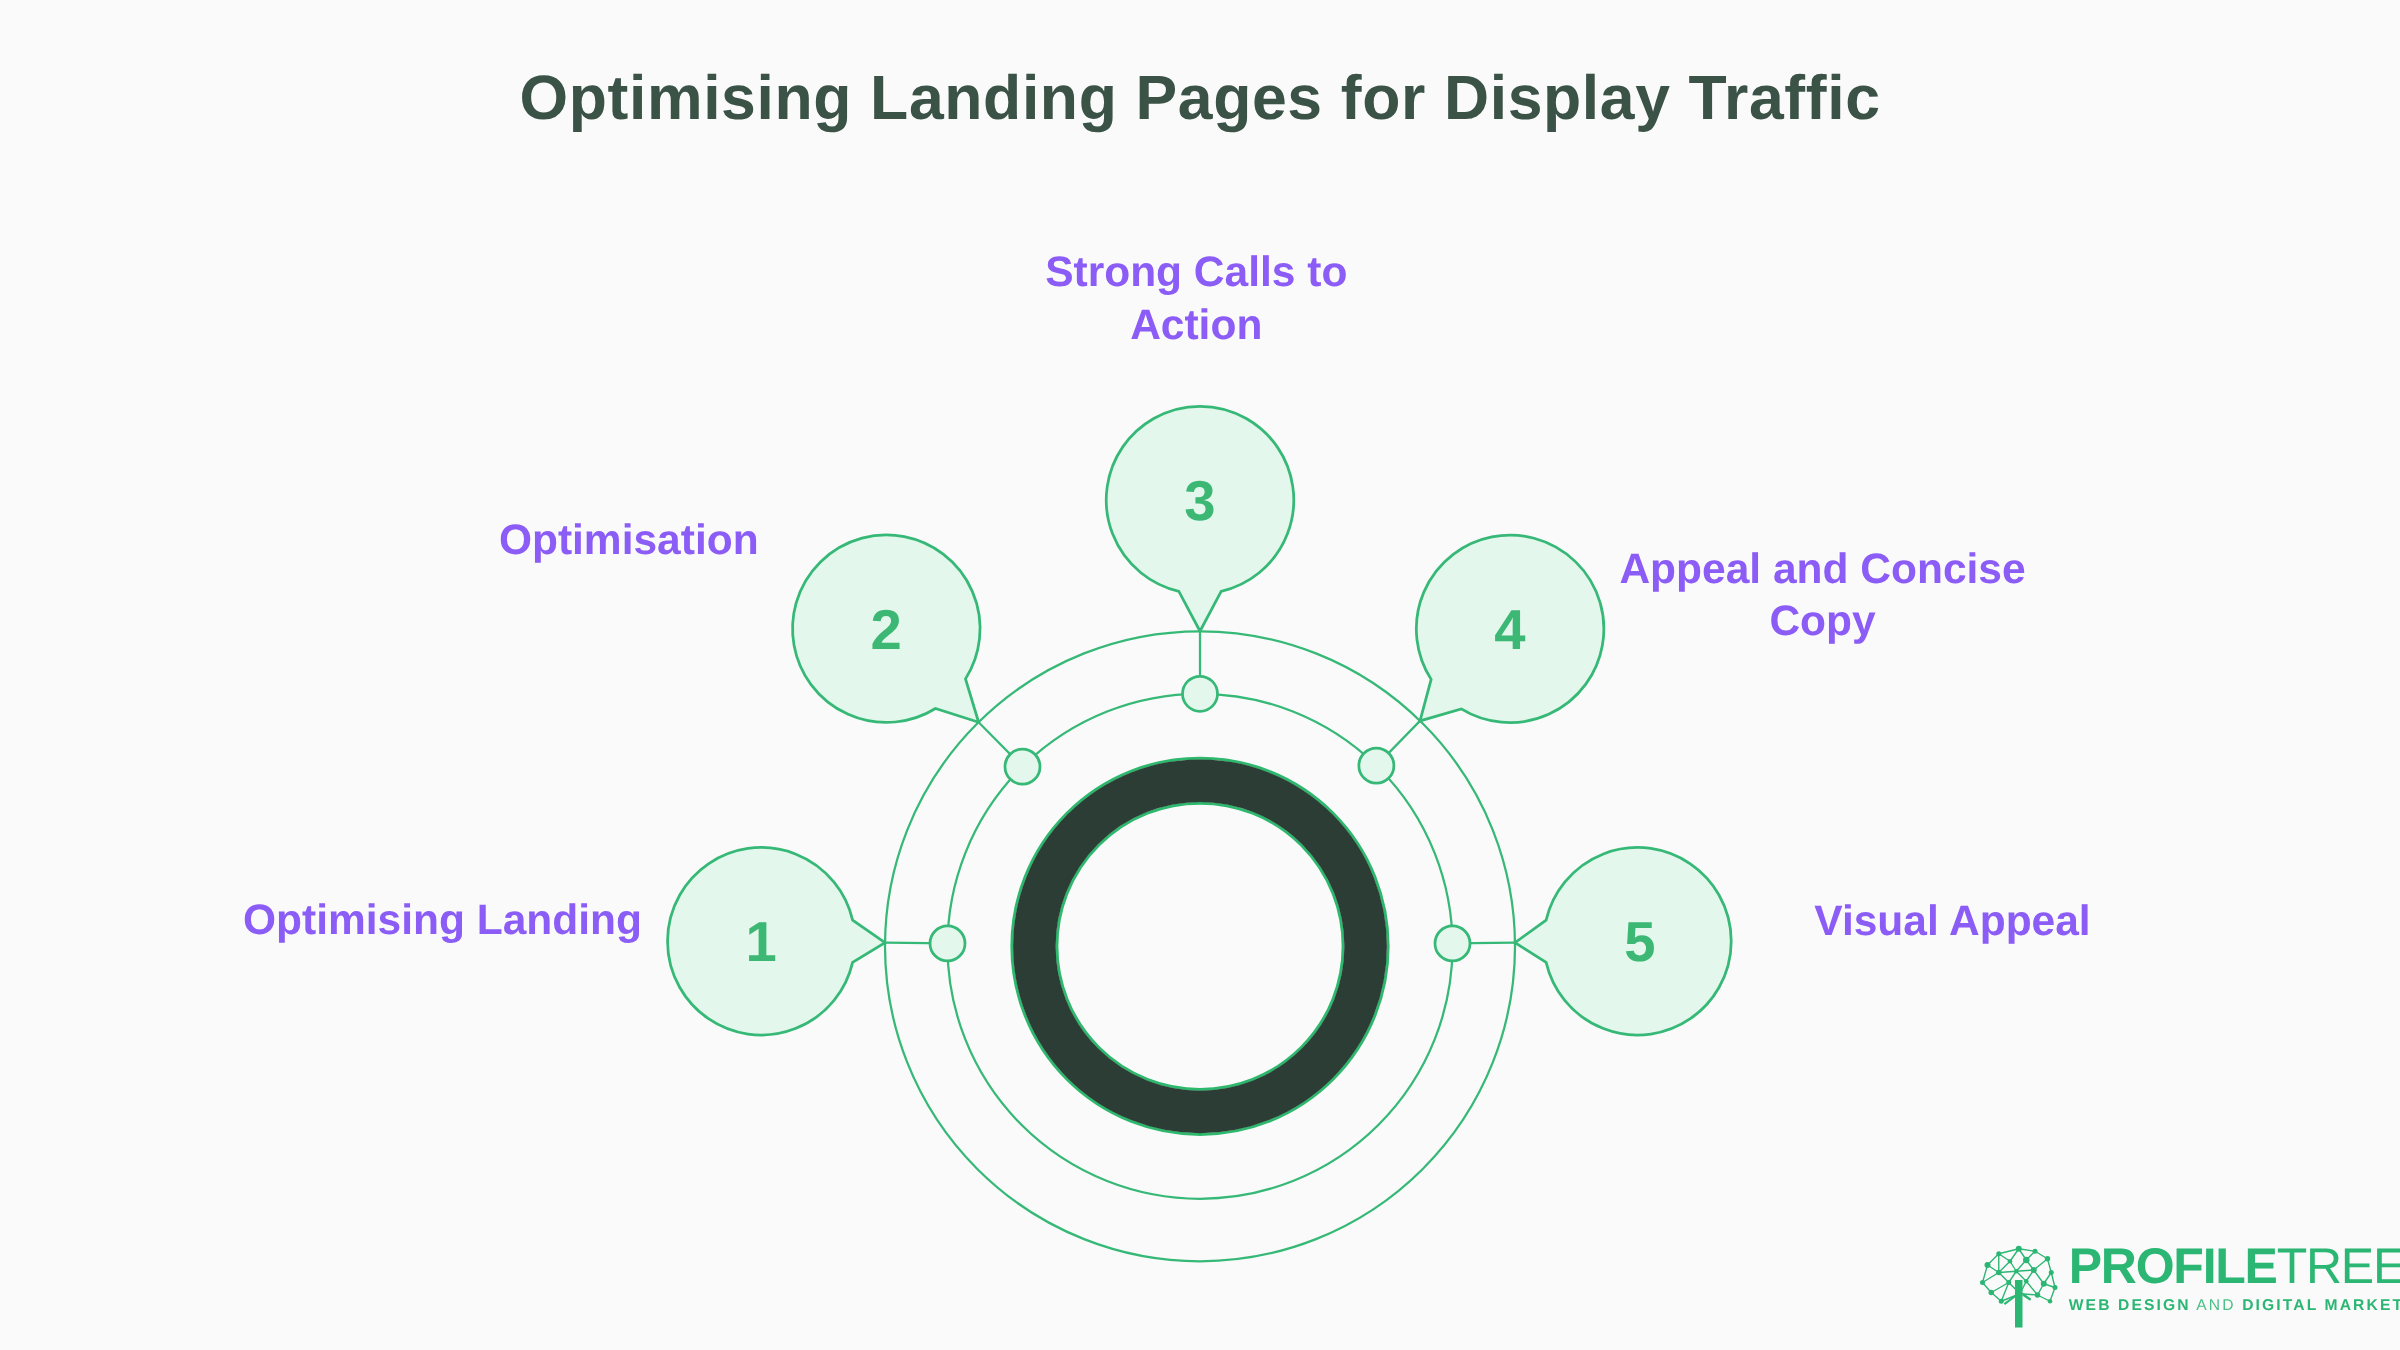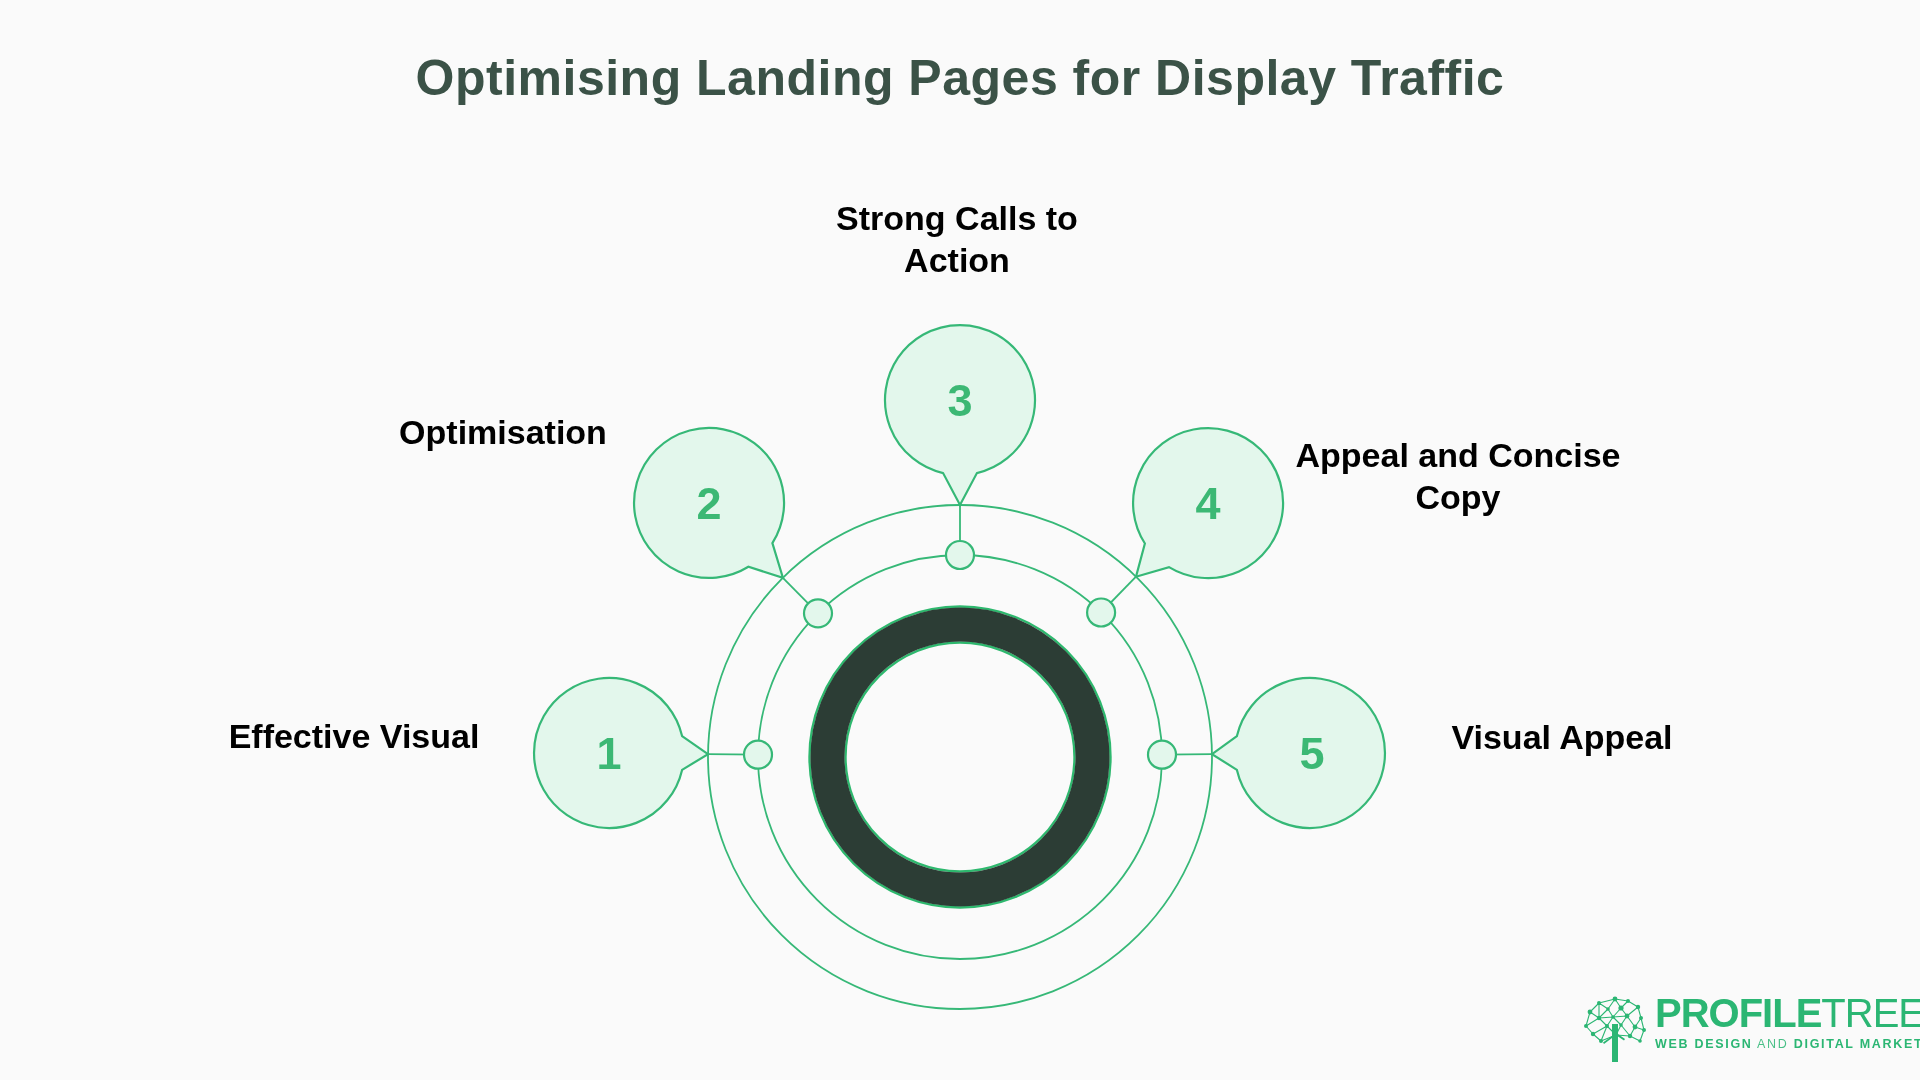--- a/index.html
+++ b/index.html
@@ -7,21 +7,21 @@
     position:relative;width:1920px;height:1072px;overflow:hidden;
     background:#fafafa;font-family:"Liberation Sans", sans-serif;
   }
   .page-title{
     position:absolute;left:960px;top:78px;transform:translate(-50%,-50%);
     font-size:50px;font-weight:bold;color:#3b5247;white-space:nowrap;letter-spacing:.5px;
   }
   .diagram-svg{position:absolute;left:0;top:0;}
   .node-label{
     position:absolute;transform:translate(-50%,-50%);
-    text-align:center;color:#000000;font-size:34px;font-weight:bold;
+    text-align:center;color:#8b5cf6;font-size:34px;font-weight:bold;
     line-height:42px;white-space:nowrap;
   }
   .label-line:empty{display:none;}
   .bubble-number{
     font-size:45px;font-weight:bold;fill:#3cb874;
   }
   
   .logo{position:absolute;left:1583px;top:993px;display:flex;align-items:flex-start;}
   .logo-text-block{margin-left:8px;}
   .logo-word{
@@ -81,21 +81,21 @@
     <g text-anchor="middle">
       <text class="bubble-number" x="609" y="769">1</text>
       <text class="bubble-number" x="709" y="519">2</text>
       <text class="bubble-number" x="960" y="416">3</text>
       <text class="bubble-number" x="1208" y="519">4</text>
       <text class="bubble-number" x="1312" y="769">5</text>
     </g>
   </svg>
 
   <div class="node-label" style="left:354px;top:736px;">
-    <div class="label-line">Effective Visual</div>
+    <div class="label-line">Optimising Landing</div>
   </div>
   <div class="node-label" style="left:503px;top:432px;">
     <div class="label-line">Optimisation</div>
   </div>
   <div class="node-label" style="left:957px;top:239px;">
     <div class="label-line">Strong Calls to</div>
     <div class="label-line">Action</div>
   </div>
   <div class="node-label" style="left:1458px;top:476px;">
     <div class="label-line">Appeal and Concise</div>

